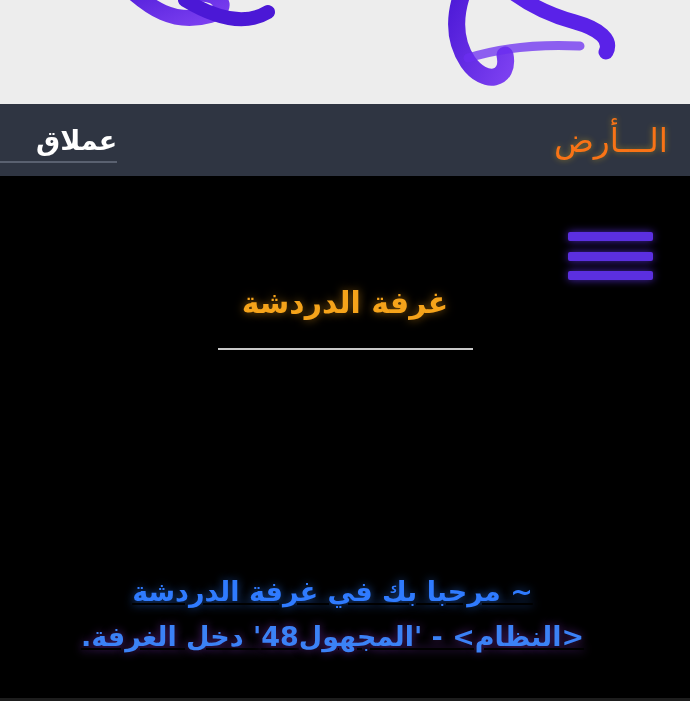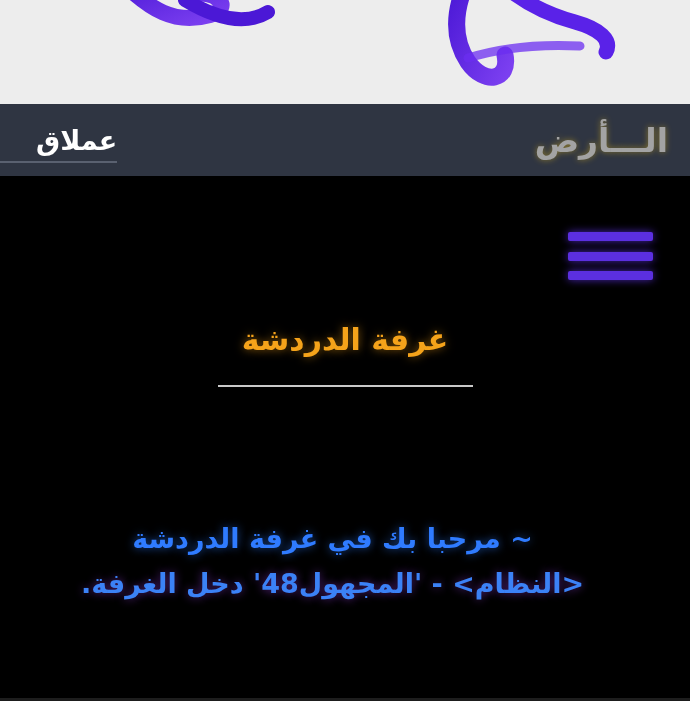--- a/index.html
+++ b/index.html
@@ -44,23 +44,23 @@
     width: 690px;
     height: 72px;
     background: #2f3542;
     display: flex;
     align-items: center;
     justify-content: space-between;
     padding: 0 22px;
     box-sizing: border-box;
   }
   .brand-main {
-    color: #a3a3a3;
+    color: #f97316;
     font-size: 33px;
-    font-weight: bold;
+    font-weight: normal;
     letter-spacing: 1px;
     text-shadow: 0 0 6px rgba(245,197,24,0.45);
     white-space: nowrap;
   }
   .brand-sub {
     color: #ffffff;
     font-size: 27px;
     font-weight: bold;
     white-space: nowrap;
     position: relative;
@@ -96,47 +96,47 @@
     box-shadow: 0 0 8px rgba(91,47,224,0.8);
   }
 
   
   .chat-title-wrap {
     position: absolute;
     top: 285px;
     left: 0;
     width: 690px;
     text-align: center;
-    margin-top: 37px;
   }
   .chat-title {
     color: #f5a31a;
     font-size: 30px;
     font-weight: bold;
     text-shadow: 0 0 10px rgba(245,163,26,0.55);
     display: inline-block;
     direction: rtl;
   }
   .title-rule {
     width: 255px;
     height: 2px;
     background: #c9c9c9;
     margin: 28px auto 0;
   }
 
   
   .chat-body {
     position: absolute;
-    top: 519px;
+    top: 572px;
     left: 0;
     width: 665px;
     padding: 0 18px;
     box-sizing: border-box;
     text-align: center;
     direction: rtl;
+    text-decoration: underline;
   }
   .msg {
     font-size: 27px;
     font-weight: bold;
     line-height: 1.45;
     margin: 0 0 6px 0;
   }
   .msg-welcome {
     color: #2f7bff;
     text-shadow: 0 0 10px rgba(47,123,255,0.6);

